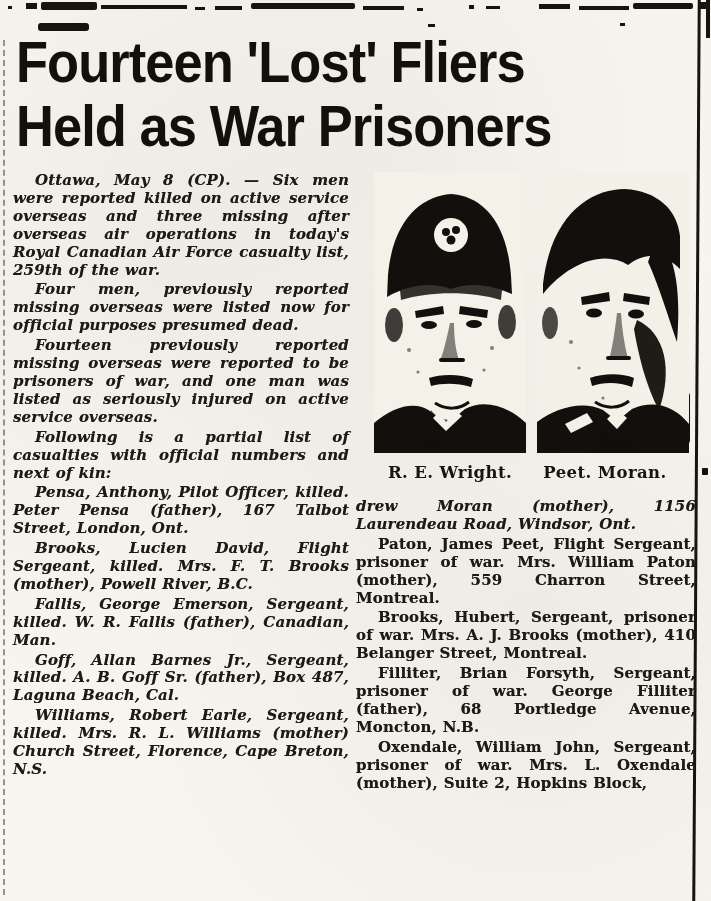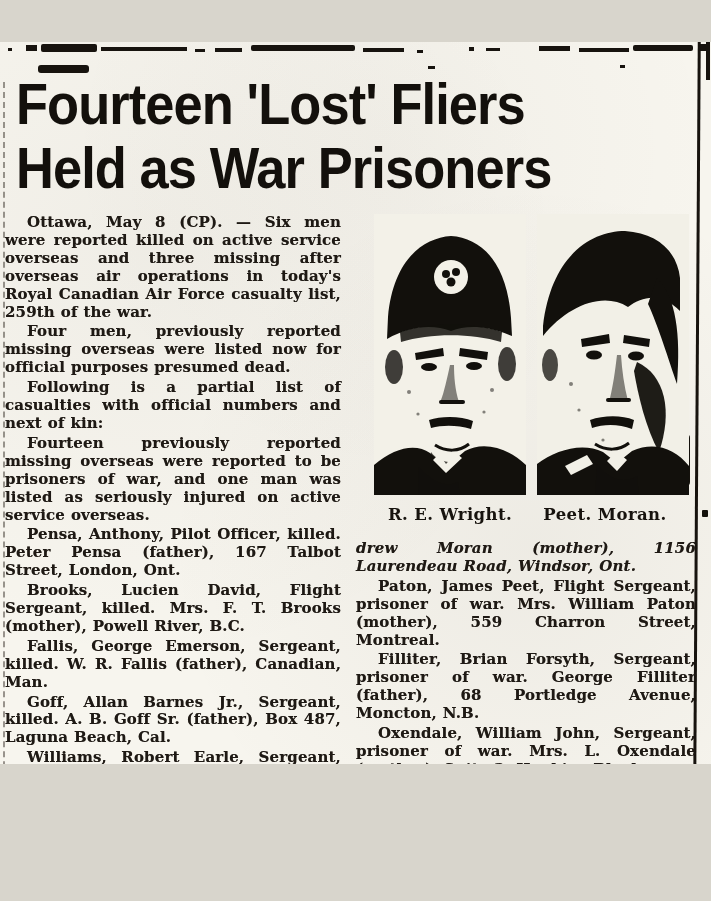--- a/index.html
+++ b/index.html
@@ -1,25 +1,24 @@
 <!DOCTYPE html>
 <html><head>
 <meta charset="utf-8">
 <style>
   html,body{margin:0;padding:0;background:#d8d5cc;}
   .page{
-    position:relative;width:711px;height:722px;overflow:hidden;
+    position:relative;width:711px;height:901px;overflow:hidden;
     background:
       radial-gradient(circle at 22% 30%, rgba(60,50,40,0.04), transparent 55%),
       radial-gradient(circle at 75% 70%, rgba(60,50,40,0.05), transparent 50%),
       radial-gradient(circle at 55% 15%, rgba(60,50,40,0.03), transparent 45%),
       #f7f5ee;
     font-family:"DejaVu Serif","Liberation Serif",serif;
     color:#1b1713;
-    margin-top:42px;
   }
   
   .noise-strip{position:absolute;left:0;top:0;width:711px;height:32px;}
   
   .rule-left{position:absolute;left:3px;top:40px;height:855px;width:0;
     border-left:2px dashed rgba(35,28,20,0.45);}
   .rule-right{position:absolute;left:695px;top:-4px;height:912px;width:3px;
     background:#17130e;transform:rotate(0.35deg);}
   .rule-right-tick{position:absolute;left:706px;top:0;width:4px;height:38px;background:#17130e;}
   .edge-blob{position:absolute;left:681px;top:392px;width:9px;height:52px;border-radius:4px;background:#14110c;}
@@ -28,21 +27,21 @@
   .headline{
     position:absolute;left:16px;top:30px;margin:0;
     font-family:"Liberation Sans","DejaVu Sans",sans-serif;
     font-weight:700;font-size:57px;line-height:1.13;letter-spacing:-1px;
     color:#13100c;transform:scaleX(0.92);transform-origin:left top;
     white-space:nowrap;
   }
   .hl-line{display:block;}
 
   .col{position:absolute;top:172px;text-align:justify;}
-  .col-left{left:5px;width:336px;}
+  .col-left{left:13px;width:336px;font-style:italic;}
   .col-right{left:356px;width:340px;}
 
   .body-p{
     margin:0 0 2px 0;font-size:15px;line-height:17.9px;font-weight:700;
     letter-spacing:0.15px;word-spacing:0.5px;text-indent:22px;color:#1e1914;
     text-shadow:0 0 0.5px rgba(30,24,16,0.55);
   }
   .body-p.no-indent{text-indent:0;font-style:italic;}
 
   .photo-row{display:flex;gap:11px;margin-left:18px;}
@@ -87,22 +86,22 @@
   <div class="edge-dot"></div>
 
   <h1 class="headline">
     <span class="hl-line">Fourteen 'Lost' Fliers</span>
     <span class="hl-line">Held as War Prisoners</span>
   </h1>
 
   <div class="col col-left">
     <p class="body-p">Ottawa, May 8 (CP). — Six men were reported killed on active service overseas and three missing after overseas air operations in today's Royal Canadian Air Force casualty list, 259th of the war.</p>
     <p class="body-p">Four men, previously reported missing overseas were listed now for official purposes presumed dead.</p>
+    <p class="body-p">Fourteen previously reported missing overseas were reported to be prisoners of war, and one man was listed as seriously injured on active service overseas.</p>
     <p class="body-p">Following is a partial list of casualties with official numbers and next of kin:</p>
-    <p class="body-p">Fourteen previously reported missing overseas were reported to be prisoners of war, and one man was listed as seriously injured on active service overseas.</p>
     <p class="body-p">Pensa, Anthony, Pilot Officer, killed. Peter Pensa (father), 167 Talbot Street, London, Ont.</p>
     <p class="body-p">Brooks, Lucien David, Flight Sergeant, killed. Mrs. F. T. Brooks (mother), Powell River, B.C.</p>
     <p class="body-p">Fallis, George Emerson, Sergeant, killed. W. R. Fallis (father), Canadian, Man.</p>
     <p class="body-p">Goff, Allan Barnes Jr., Sergeant, killed. A. B. Goff Sr. (father), Box 487, Laguna Beach, Cal.</p>
     <p class="body-p">Williams, Robert Earle, Sergeant, killed. Mrs. R. L. Williams (mother) Church Street, Florence, Cape Breton, N.S.</p>
   </div>
 
   <div class="col col-right">
 
     <div class="photo-row">
@@ -194,17 +193,18 @@
       </figure>
     </div>
 
     <div class="caption-row">
       <div class="caption">R. E. Wright.</div>
       <div class="caption">Peet. Moran.</div>
     </div>
 
     <p class="body-p no-indent">drew Moran (mother), 1156 Laurendeau Road, Windsor, Ont.</p>
     <p class="body-p">Paton, James Peet, Flight Sergeant, prisoner of war. Mrs. William Paton (mother), 559 Charron Street, Montreal.</p>
+    <p class="body-p">Brooks, Hubert, Sergeant, prisoner of war. Mrs. A. J. Brooks (mother), 410 Belanger Street, Montreal.</p>
     <p class="body-p">Filliter, Brian Forsyth, Sergeant, prisoner of war. George Filliter (father), 68 Portledge Avenue, Moncton, N.B.</p>
     <p class="body-p">Oxendale, William John, Sergeant, prisoner of war. Mrs. L. Oxendale (mother), Suite 2, Hopkins Block,</p>
   </div>
 
 </div>
 
 </body></html>

